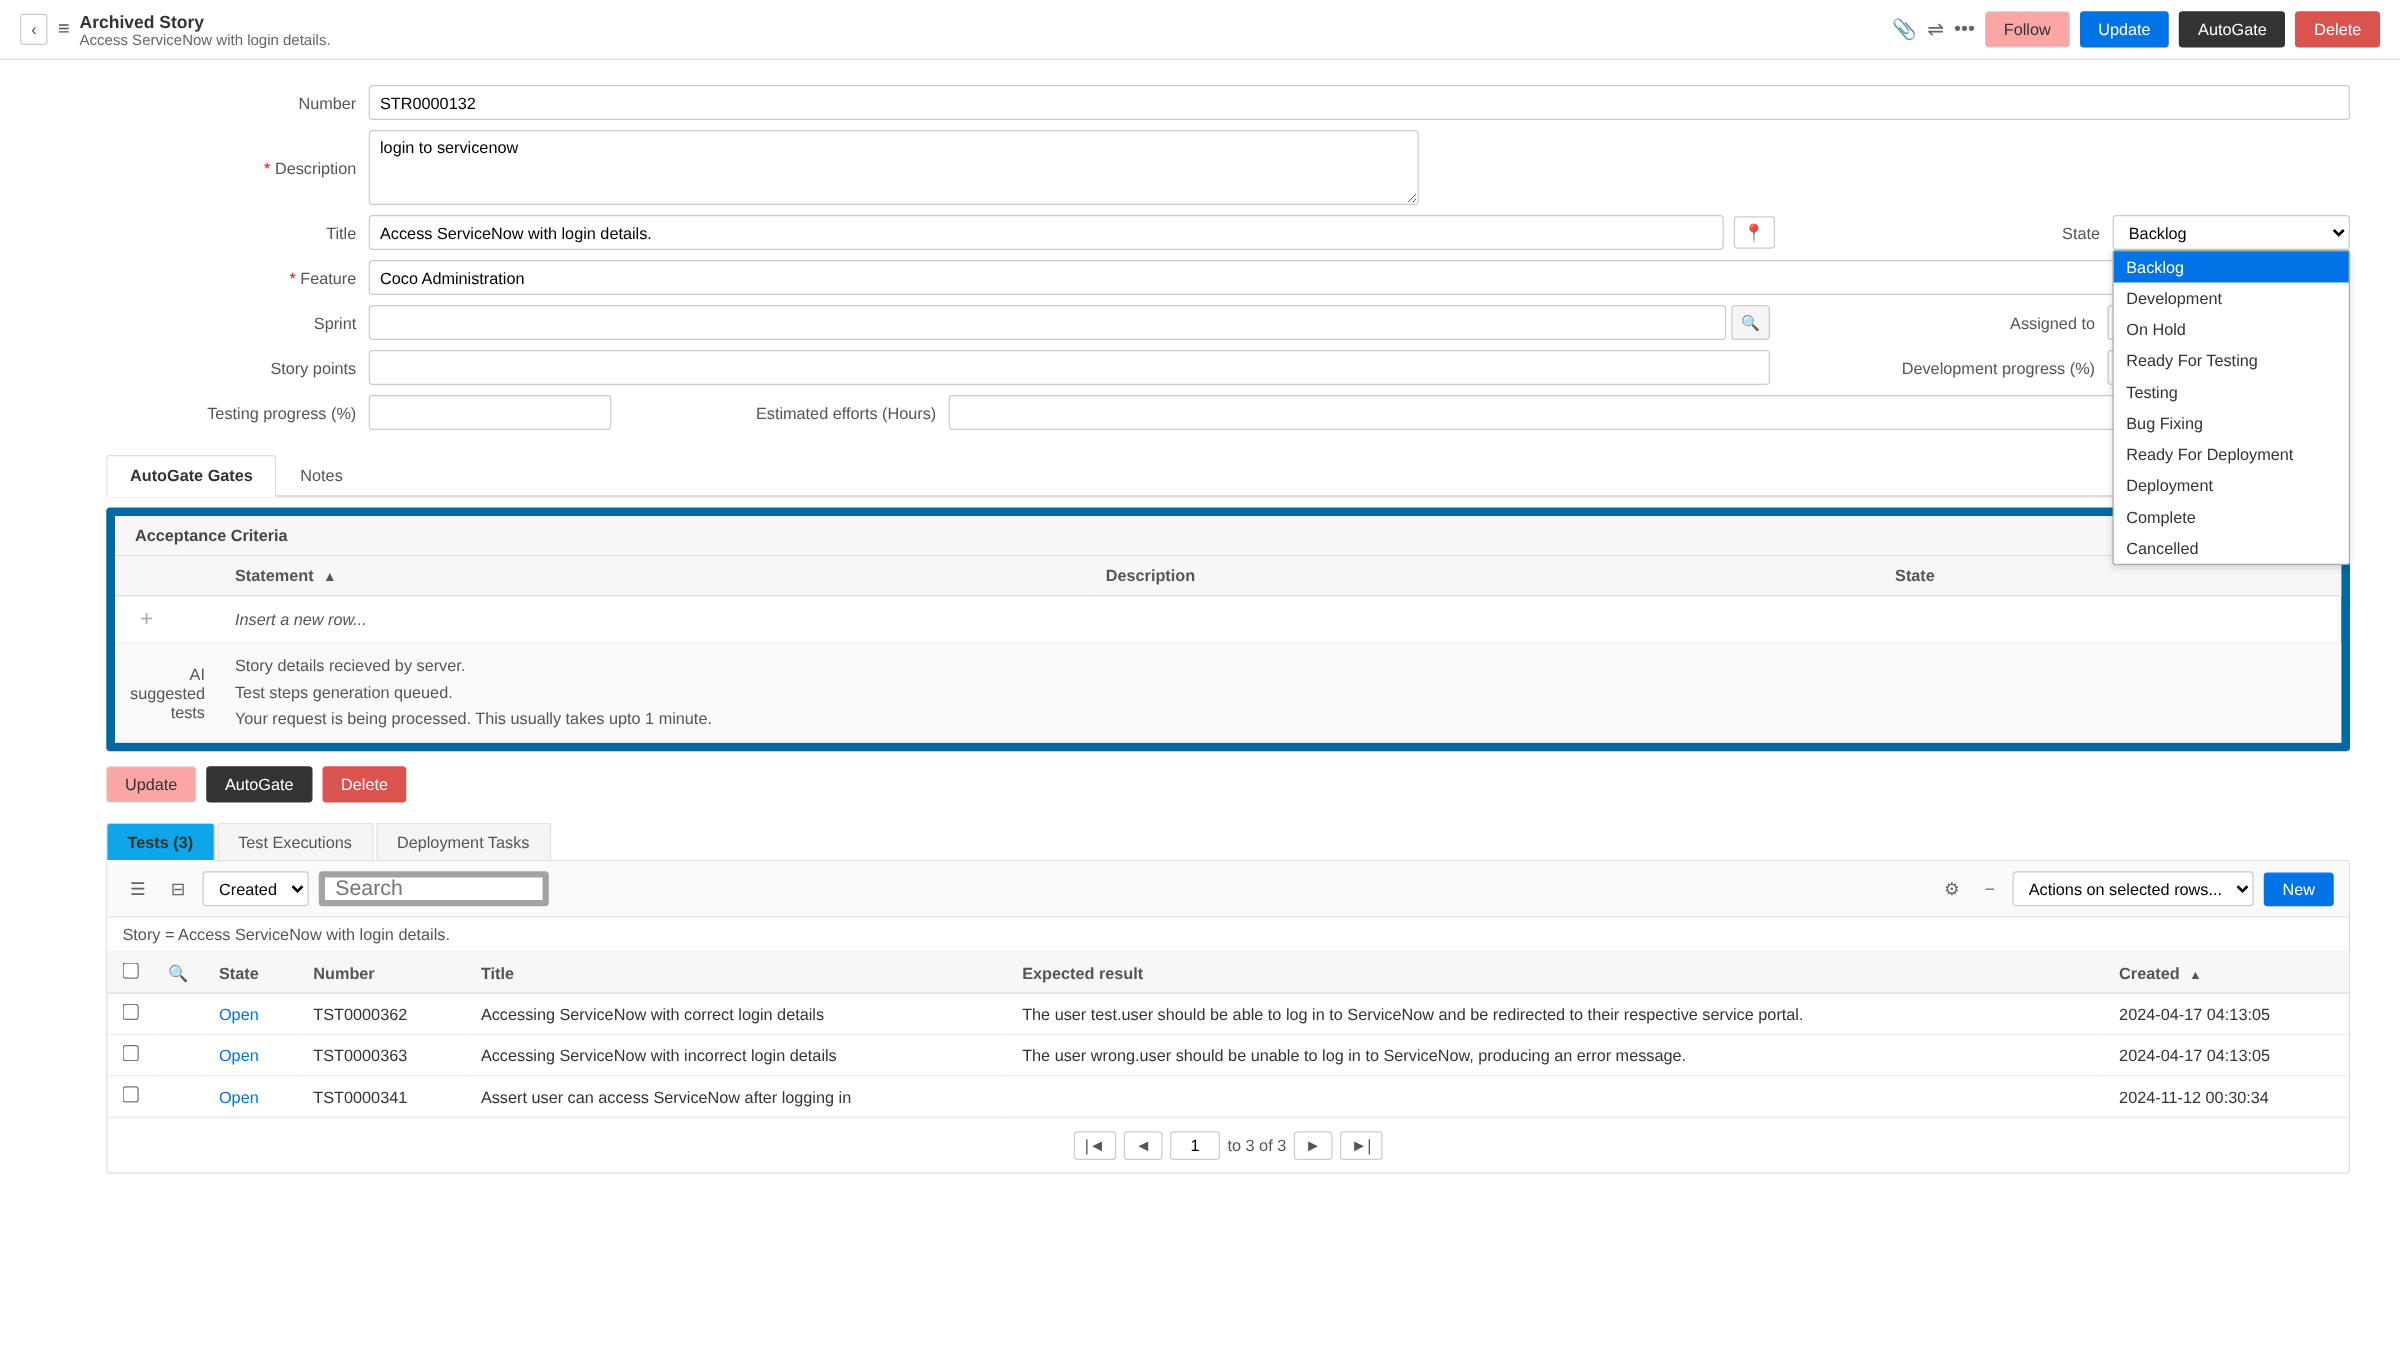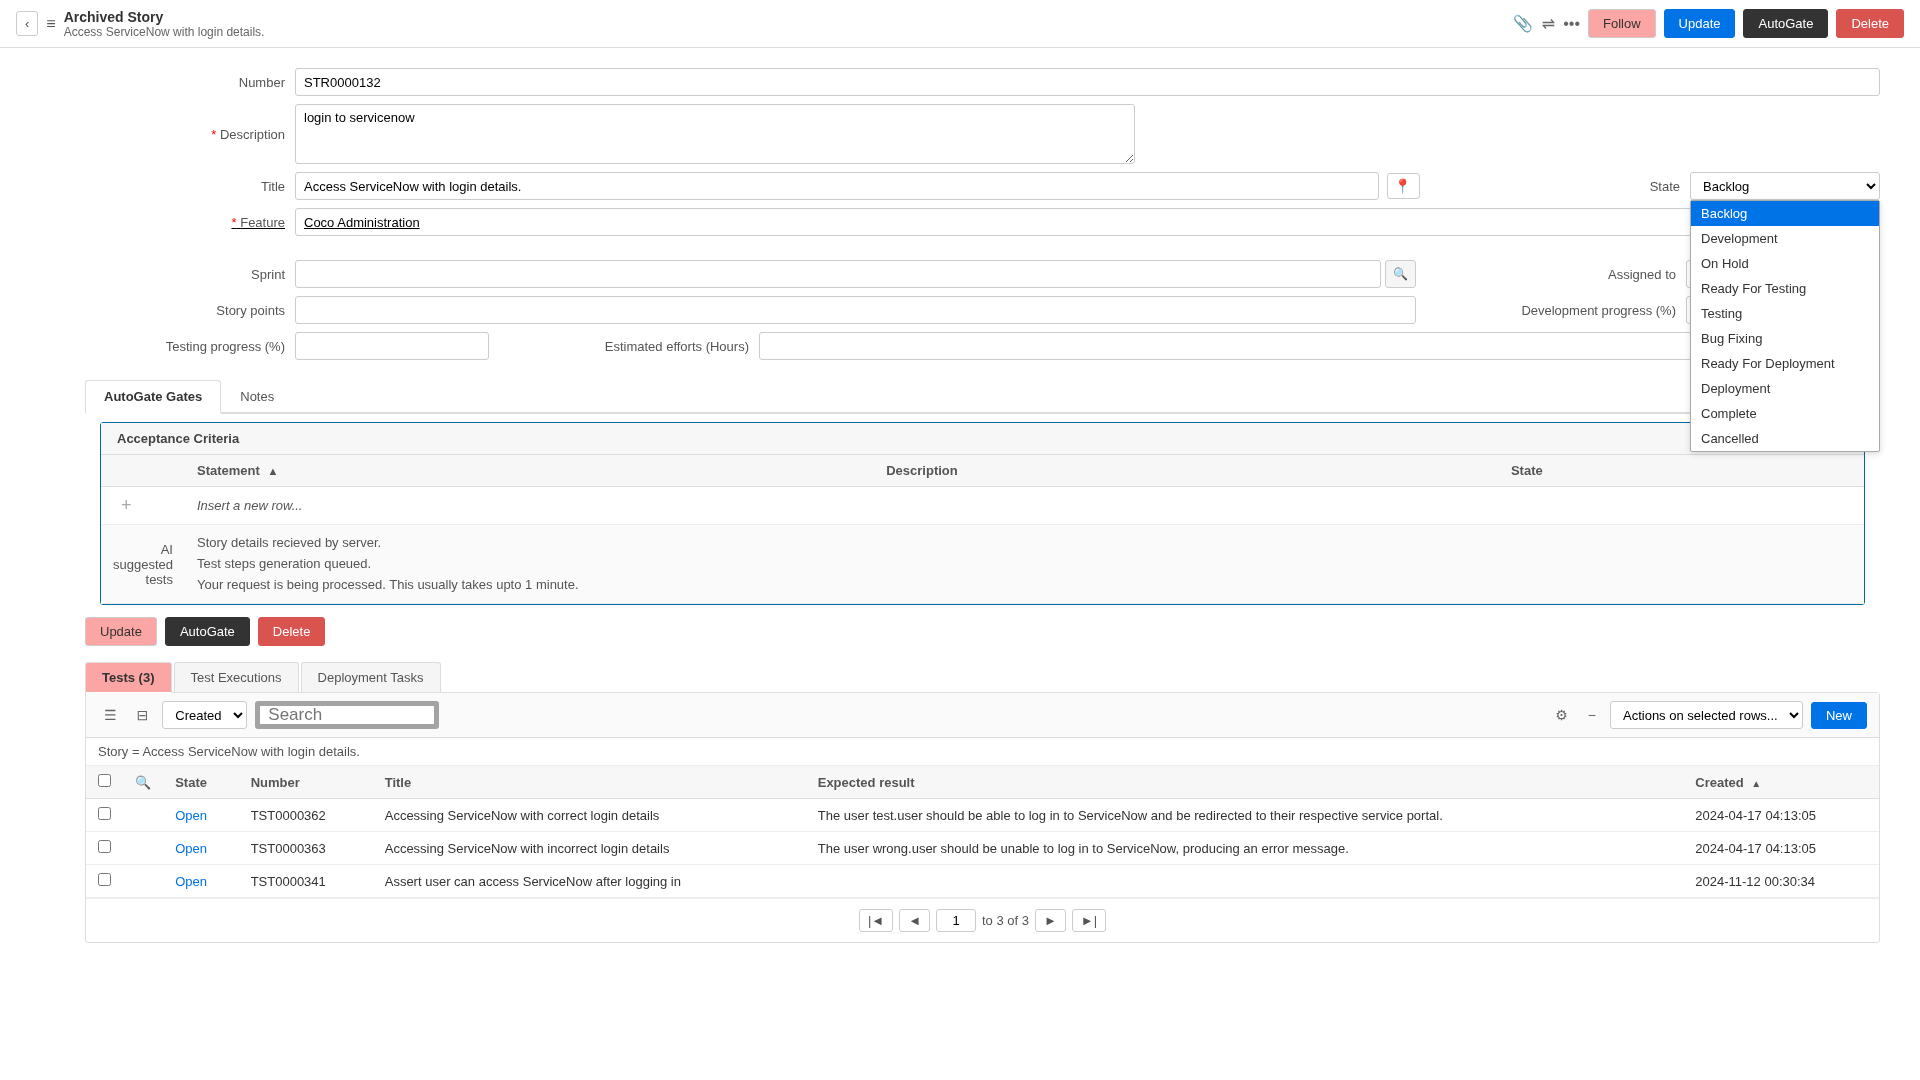--- a/index.html
+++ b/index.html
@@ -43,41 +43,41 @@
     }
     .state-dropdown-menu .option { padding: 5px 10px; cursor: pointer; color: #333; }
     .state-dropdown-menu .option.selected { background: #0073e6; color: #fff; }
 
     
     .tabs-bar { display: flex; border-bottom: 2px solid #ddd; margin: 20px 0 0 0; }
     .tab { padding: 8px 18px; cursor: pointer; border: 1px solid transparent; border-bottom: none; font-size: 13px; color: #555; background: transparent; margin-bottom: -2px; }
     .tab.active { border: 1px solid #ddd; border-bottom: 2px solid #fff; color: #333; background: #fff; font-weight: bold; border-radius: 3px 3px 0 0; }
 
     
-    .section-card { border: 1px solid #0369a1; border-radius: 3px; margin: 8px 15px; }
+    .section-card { border: 7px solid #0369a1; border-radius: 3px; margin: 8px 0; }
     .section-header { display: flex; align-items: center; justify-content: space-between; padding: 8px 16px; background: #f7f7f7; border-bottom: 1px solid #ddd; font-weight: bold; color: #444; }
     .section-header-actions { display: flex; gap: 8px; align-items: center; }
     .section-body { padding: 0; }
     .ac-table { width: 100%; border-collapse: collapse; }
     .ac-table th { padding: 8px 12px; background: #f7f7f7; border-bottom: 1px solid #ddd; text-align: left; color: #555; font-weight: bold; font-size: 13px; }
     .ac-table td { padding: 8px 12px; border-bottom: 1px solid #eee; color: #555; font-size: 13px; }
     .insert-row { color: #aaa; font-style: italic; }
     .add-btn { color: #aaa; font-size: 18px; cursor: pointer; padding: 0 8px; }
 
     
     .ai-row td { background: #fafafa; }
     .ai-text { color: #555; line-height: 1.6; }
 
     
     .action-btns { display: flex; gap: 8px; margin: 12px 0; }
 
     
     .tests-tabs { display: flex; margin: 16px 0 0 0; gap: 2px; }
     .tests-tab { padding: 7px 16px; cursor: pointer; border: 1px solid #ddd; border-bottom: none; font-size: 13px; color: #555; background: #f5f5f5; border-radius: 3px 3px 0 0; }
-    .tests-tab.active { background: #fca5a5; font-weight: bold; color: #333; border-bottom: 1px solid #fff; margin-bottom: -1px; z-index: 1; }
+    .tests-tab.active { background: #0ea5e9; font-weight: bold; color: #333; border-bottom: 1px solid #fff; margin-bottom: -1px; z-index: 1; }
     .tests-content { border: 1px solid #ddd; border-radius: 0 3px 3px 3px; }
 
     
     .toolbar { display: flex; align-items: center; gap: 8px; padding: 8px 12px; border-bottom: 1px solid #ddd; background: #fafafa; }
     .toolbar-spacer { flex: 1; }
     .filter-select { border: 1px solid #ccc; padding: 4px 8px; border-radius: 3px; font-size: 13px; height: 28px; background: #fff; }
     .search-input { border: 5px solid #a3a3a3; padding: 4px 8px; border-radius: 3px; font-size: 17px; height: 28px; width: 184px; }
     .icon-btn { background: none; border: none; cursor: pointer; color: #666; font-size: 14px; padding: 3px 6px; }
     .new-btn { background: #0073e6; color: #fff; border: 1px solid #0073e6; padding: 5px 14px; border-radius: 3px; cursor: pointer; font-size: 13px; }
     .actions-select { border: 1px solid #ccc; padding: 4px 8px; border-radius: 3px; font-size: 13px; height: 28px; background: #fff; min-width: 180px; }
@@ -184,21 +184,21 @@
             <div class="option">Bug Fixing</div>
             <div class="option">Ready For Deployment</div>
             <div class="option">Deployment</div>
             <div class="option">Complete</div>
             <div class="option">Cancelled</div>
           </div>
         </div>
       </div>
     </div>
 
-    <div style="display:flex; gap: 40px; margin-bottom: 24px; text-decoration: underline;">
+    <div style="display:flex; gap: 40px; margin-bottom: 8px;">
       <div class="form-row" style="flex:1; margin-bottom:0;">
         <span class="form-label">
           <span style="color:red;">*</span>
           <span>Feature</span>
         </span>
         <div class="input-with-icon">
           <input class="form-input" value="Coco Administration" style="">
           <button class="input-icon-btn">🔍</button>
           <button class="input-icon-btn">ℹ</button>
         </div>

